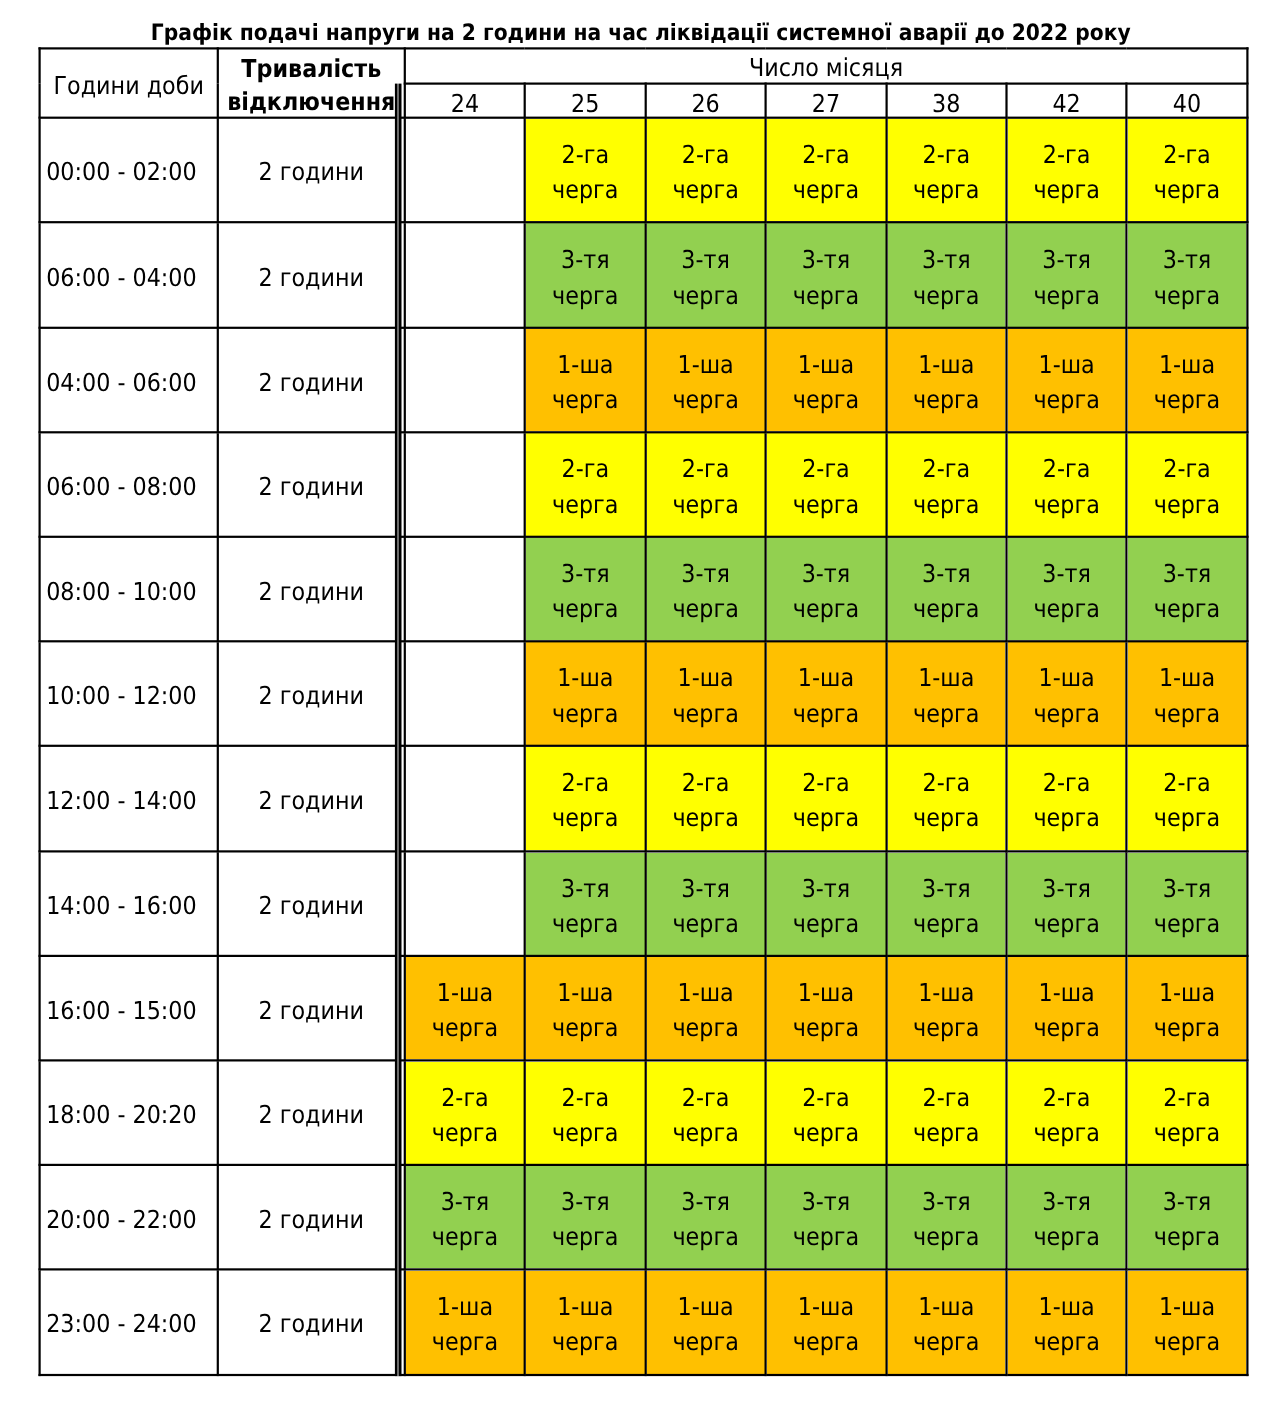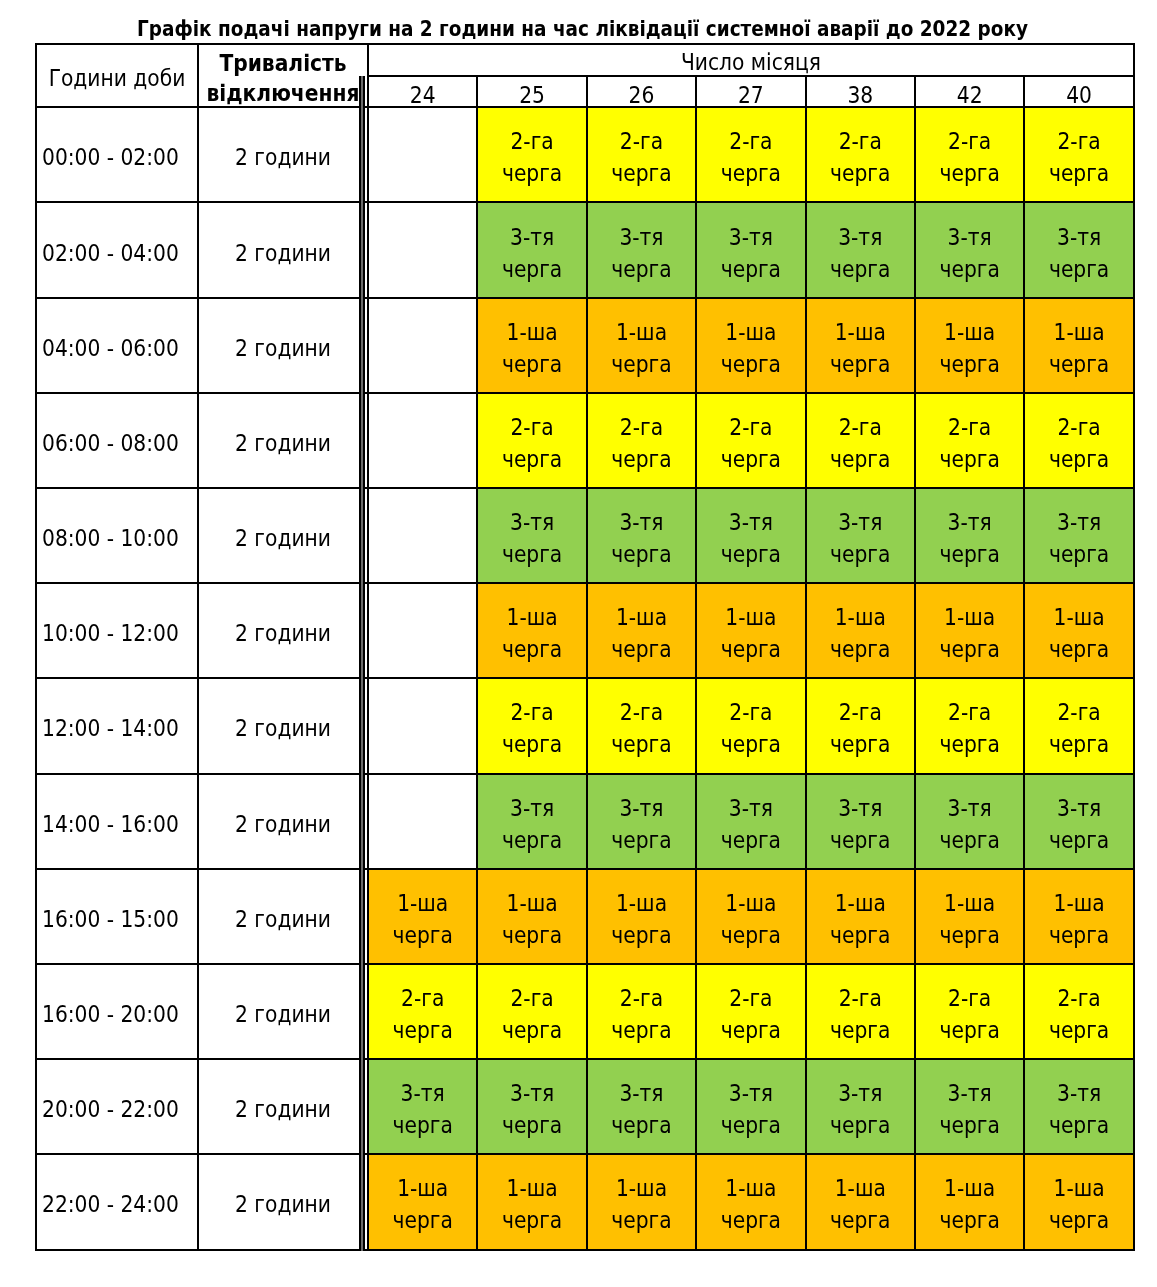--- a/index.html
+++ b/index.html
@@ -141,21 +141,21 @@
         </td>
         <td style="background:#FFFF00">
           <span class="cc">2-га<br>черга</span>
         </td>
         <td style="background:#FFFF00">
           <span class="cc">2-га<br>черга</span>
         </td>
       </tr>
       <tr class="drow">
         <td class="hours-cell">
-          <span class="cc">02:00 - 04:00</span>
+          <span class="cc">06:00 - 04:00</span>
         </td>
         <td>
           <span class="cc">2 години</span>
         </td>
         <td style="background:#FFFFFF">
           <span class="cc"></span>
         </td>
         <td style="background:#92D050">
           <span class="cc">3-тя<br>черга</span>
         </td>
@@ -373,21 +373,21 @@
         </td>
         <td style="background:#FFC000">
           <span class="cc">1-ша<br>черга</span>
         </td>
         <td style="background:#FFC000">
           <span class="cc">1-ша<br>черга</span>
         </td>
       </tr>
       <tr class="drow">
         <td class="hours-cell">
-          <span class="cc">16:00 - 20:00</span>
+          <span class="cc">18:00 - 20:20</span>
         </td>
         <td>
           <span class="cc">2 години</span>
         </td>
         <td style="background:#FFFF00">
           <span class="cc">2-га<br>черга</span>
         </td>
         <td style="background:#FFFF00">
           <span class="cc">2-га<br>черга</span>
         </td>
@@ -431,21 +431,21 @@
         </td>
         <td style="background:#92D050">
           <span class="cc">3-тя<br>черга</span>
         </td>
         <td style="background:#92D050">
           <span class="cc">3-тя<br>черга</span>
         </td>
       </tr>
       <tr class="drow">
         <td class="hours-cell">
-          <span class="cc">22:00 - 24:00</span>
+          <span class="cc">23:00 - 24:00</span>
         </td>
         <td>
           <span class="cc">2 години</span>
         </td>
         <td style="background:#FFC000">
           <span class="cc">1-ша<br>черга</span>
         </td>
         <td style="background:#FFC000">
           <span class="cc">1-ша<br>черга</span>
         </td>

